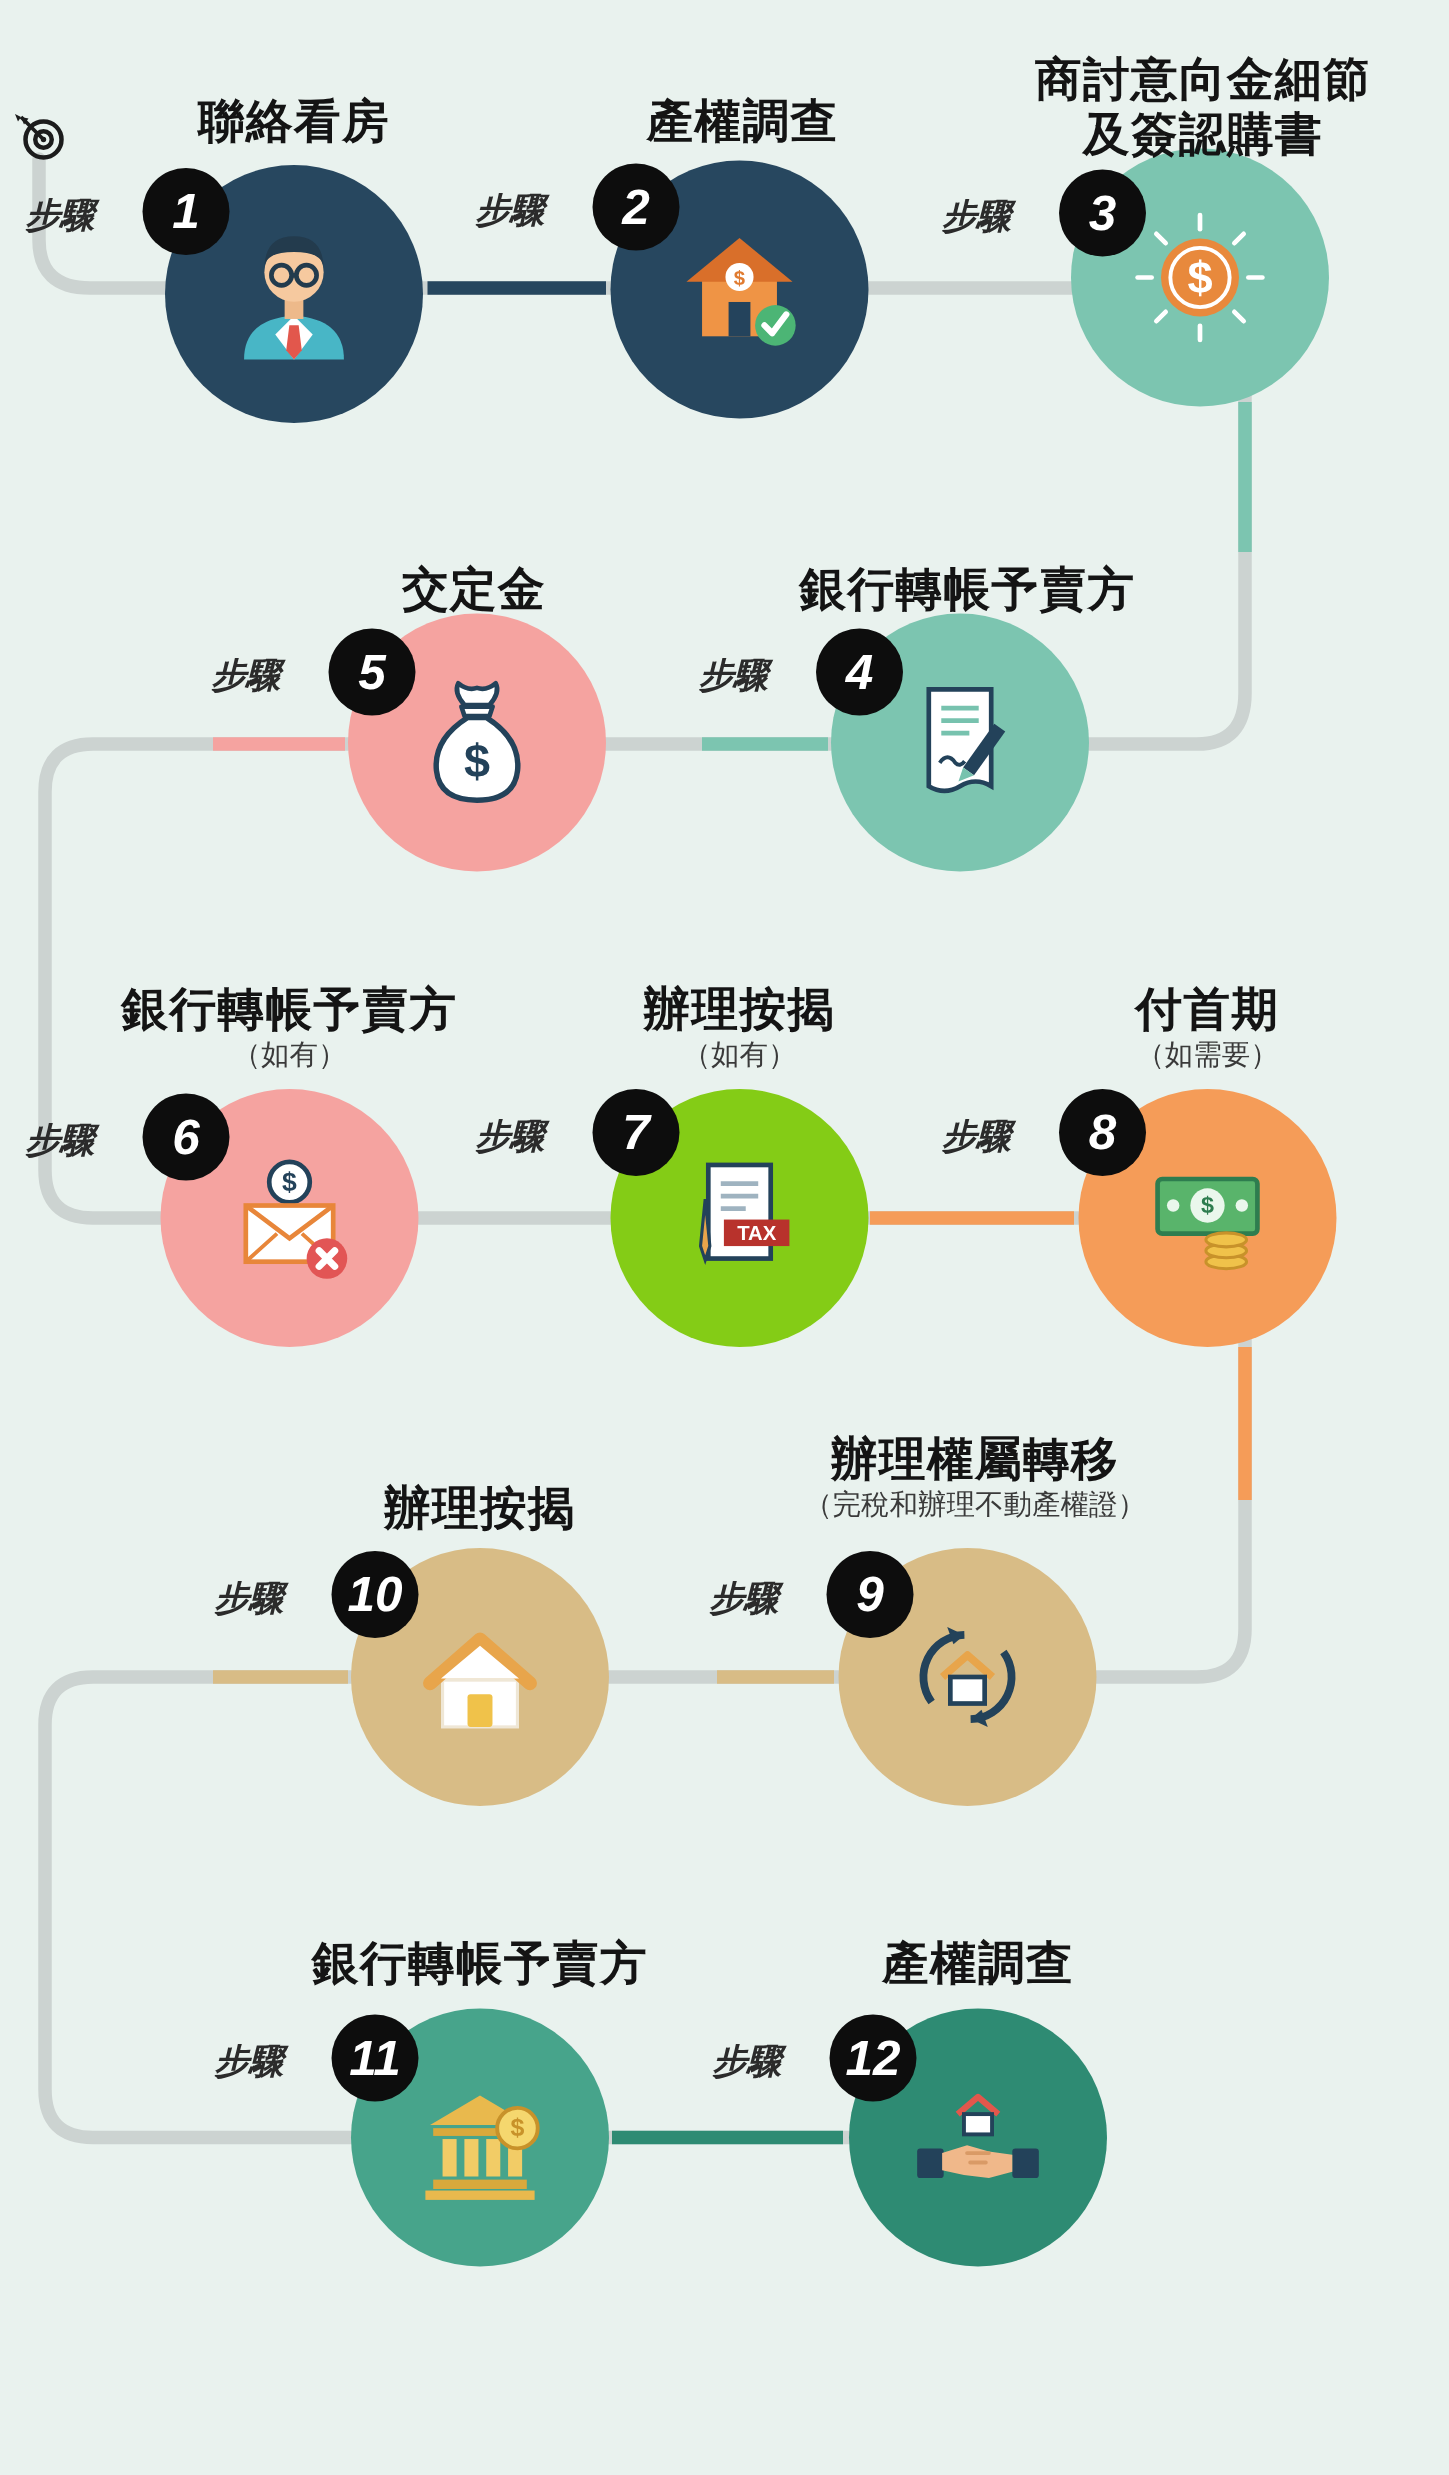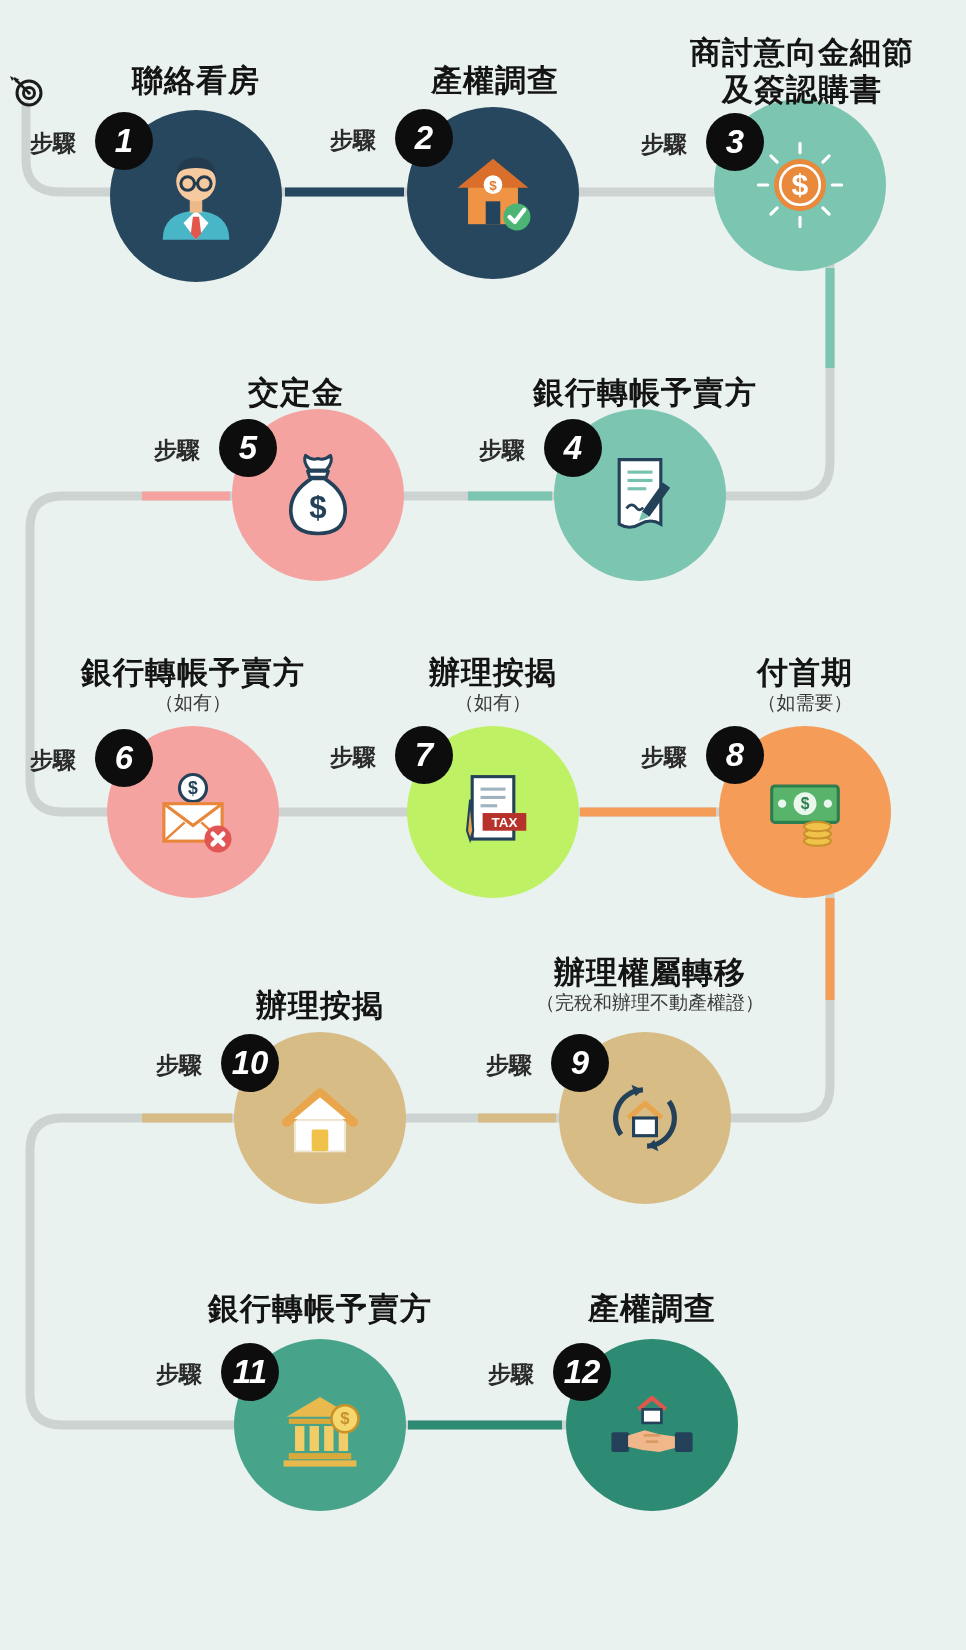--- a/index.html
+++ b/index.html
@@ -22,30 +22,30 @@
   .circle{
     position:absolute;width:172px;height:172px;border-radius:50%;
     display:flex;align-items:center;justify-content:center;z-index:2;
   }
   .badge{
     position:absolute;width:58px;height:58px;border-radius:50%;background:#0d0d0d;
     color:#fff;display:flex;align-items:center;justify-content:center;
     font-size:33px;font-weight:800;font-style:italic;z-index:4;
   }
   .step-label{
-    position:absolute;width:72px;text-align:center;font-weight:700;
+    position:absolute;width:72px;text-align:left;font-style:italic;font-weight:700;
     font-size:23px;color:#2b2b2b;z-index:4;
   }
   svg text{font-family:"Liberation Sans","DejaVu Sans",sans-serif;}
   #target{position:absolute;left:6px;top:72px;z-index:3;}
 
   
   #t1{left:196px;top:60px} #t2{left:495px;top:60px}
   #t3{left:802px;top:34px}
-  #t4{left:645px;top:372px} #t5{left:296px;top:372px}
+  #t4{left:645px;top:372px} #t5{left:316px;top:372px}
   #t6{left:193px;top:652px} #t7{left:493px;top:652px} #t8{left:805px;top:652px}
   #t9{left:650px;top:952px} #t10{left:320px;top:985px}
   #t11{left:320px;top:1288px} #t12{left:652px;top:1288px}
   #sub6{left:193px;top:690px} #sub7{left:493px;top:690px} #sub8{left:805px;top:690px}
   #sub9{left:650px;top:990px}
 
   
   #c1{left:110px;top:110px} #c2{left:407px;top:107px} #c3{left:714px;top:99px}
   #c4{left:554px;top:409px} #c5{left:232px;top:409px}
   #c6{left:107px;top:726px} #c7{left:407px;top:726px} #c8{left:719px;top:726px}
@@ -184,21 +184,21 @@
     <path d="M22 78 L42 60 M78 78 L58 60" stroke="#e8863a" stroke-width="2.5" fill="none"></path>
     <circle cx="74" cy="76" r="13" fill="#e25555"></circle>
     <path d="M69 71 L79 81 M79 71 L69 81" stroke="#ffffff" stroke-width="4.5" stroke-linecap="round"></path>
   </svg>
 </div>
 <div class="step-label" id="l6">步驟</div>
 <div class="badge" id="b6">6</div>
 
 <div class="title" id="t7">辦理按揭</div>
 <div class="subtitle" id="sub7">（如有）</div>
-<div class="circle" id="c7" style="background: #bef264;">
+<div class="circle" id="c7" style="background: #84cc16;">
   <svg viewBox="0 0 100 100" width="104" height="104">
     <rect x="30" y="16" width="40" height="60" fill="#ffffff" stroke="#23425a" stroke-width="3"></rect>
     <line x1="38" y1="28" x2="62" y2="28" stroke="#9fb3c0" stroke-width="3"></line>
     <line x1="38" y1="36" x2="62" y2="36" stroke="#9fb3c0" stroke-width="3"></line>
     <line x1="38" y1="44" x2="54" y2="44" stroke="#9fb3c0" stroke-width="3"></line>
     <path d="M25 68 L28 38 L31 68 L28 77 Z" fill="#e8a54b" stroke="#23425a" stroke-width="2"></path>
     <rect x="40" y="51" width="42" height="17" fill="#b8322c"></rect>
     <text x="61" y="64" font-size="13" font-weight="bold" fill="#ffffff" text-anchor="middle">TAX</text>
   </svg>
 </div>

